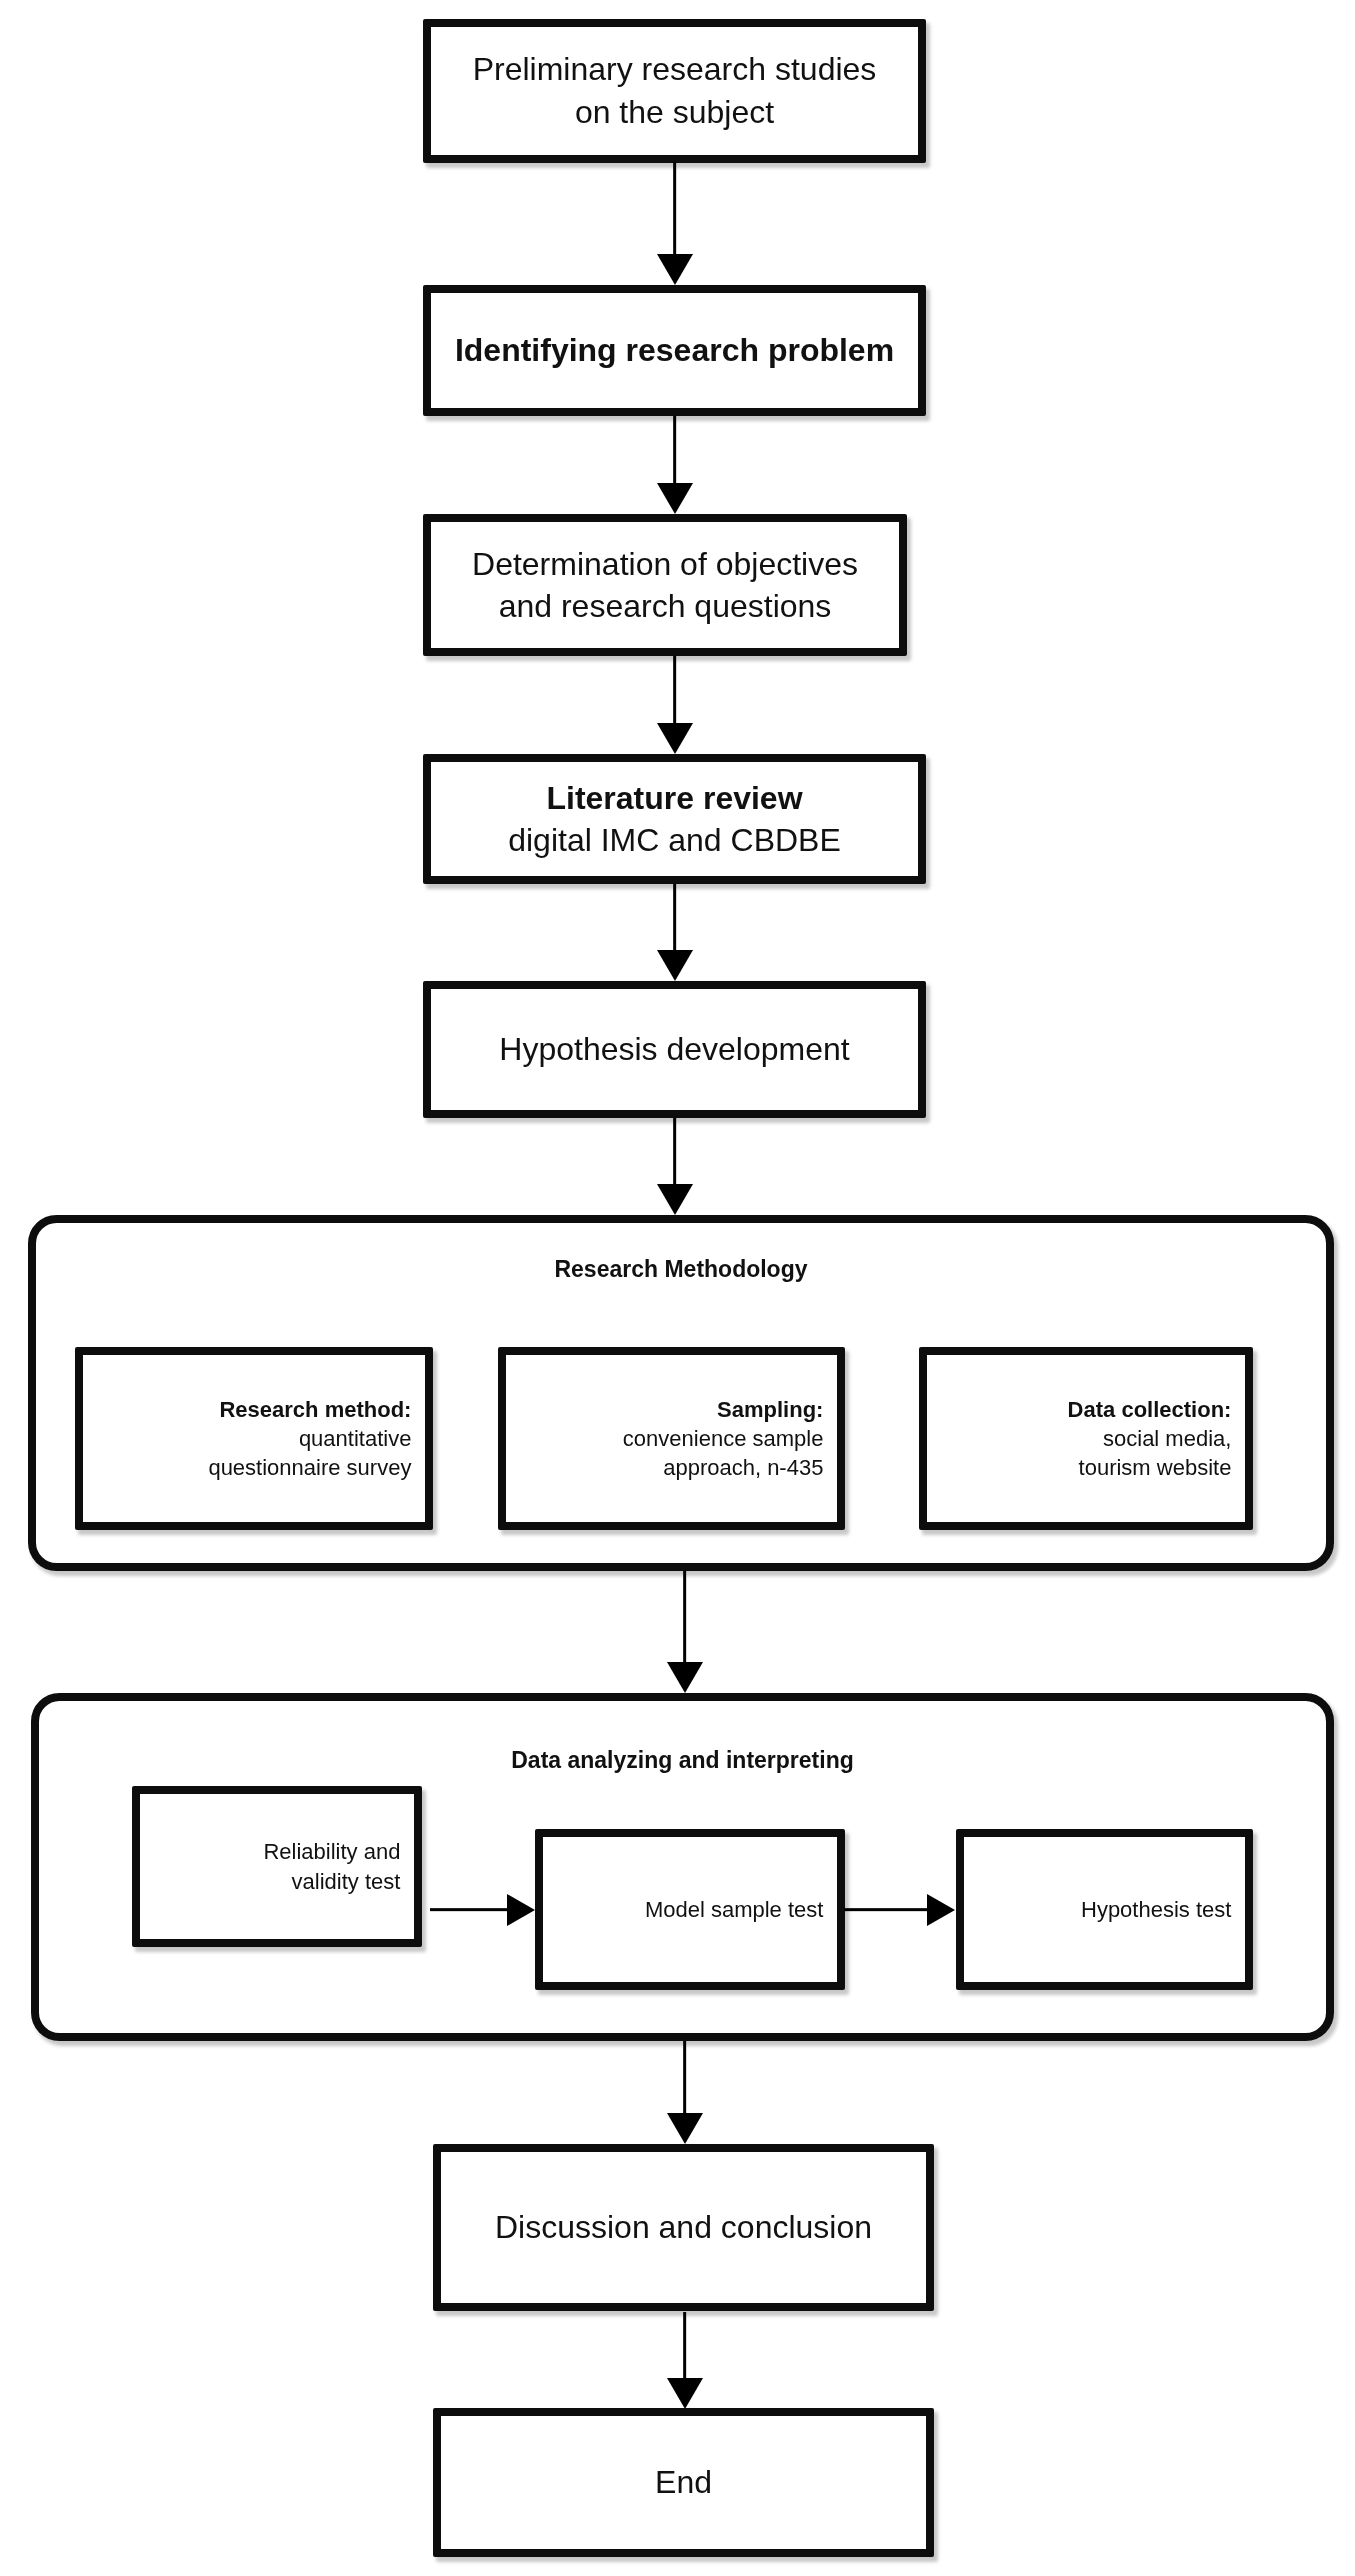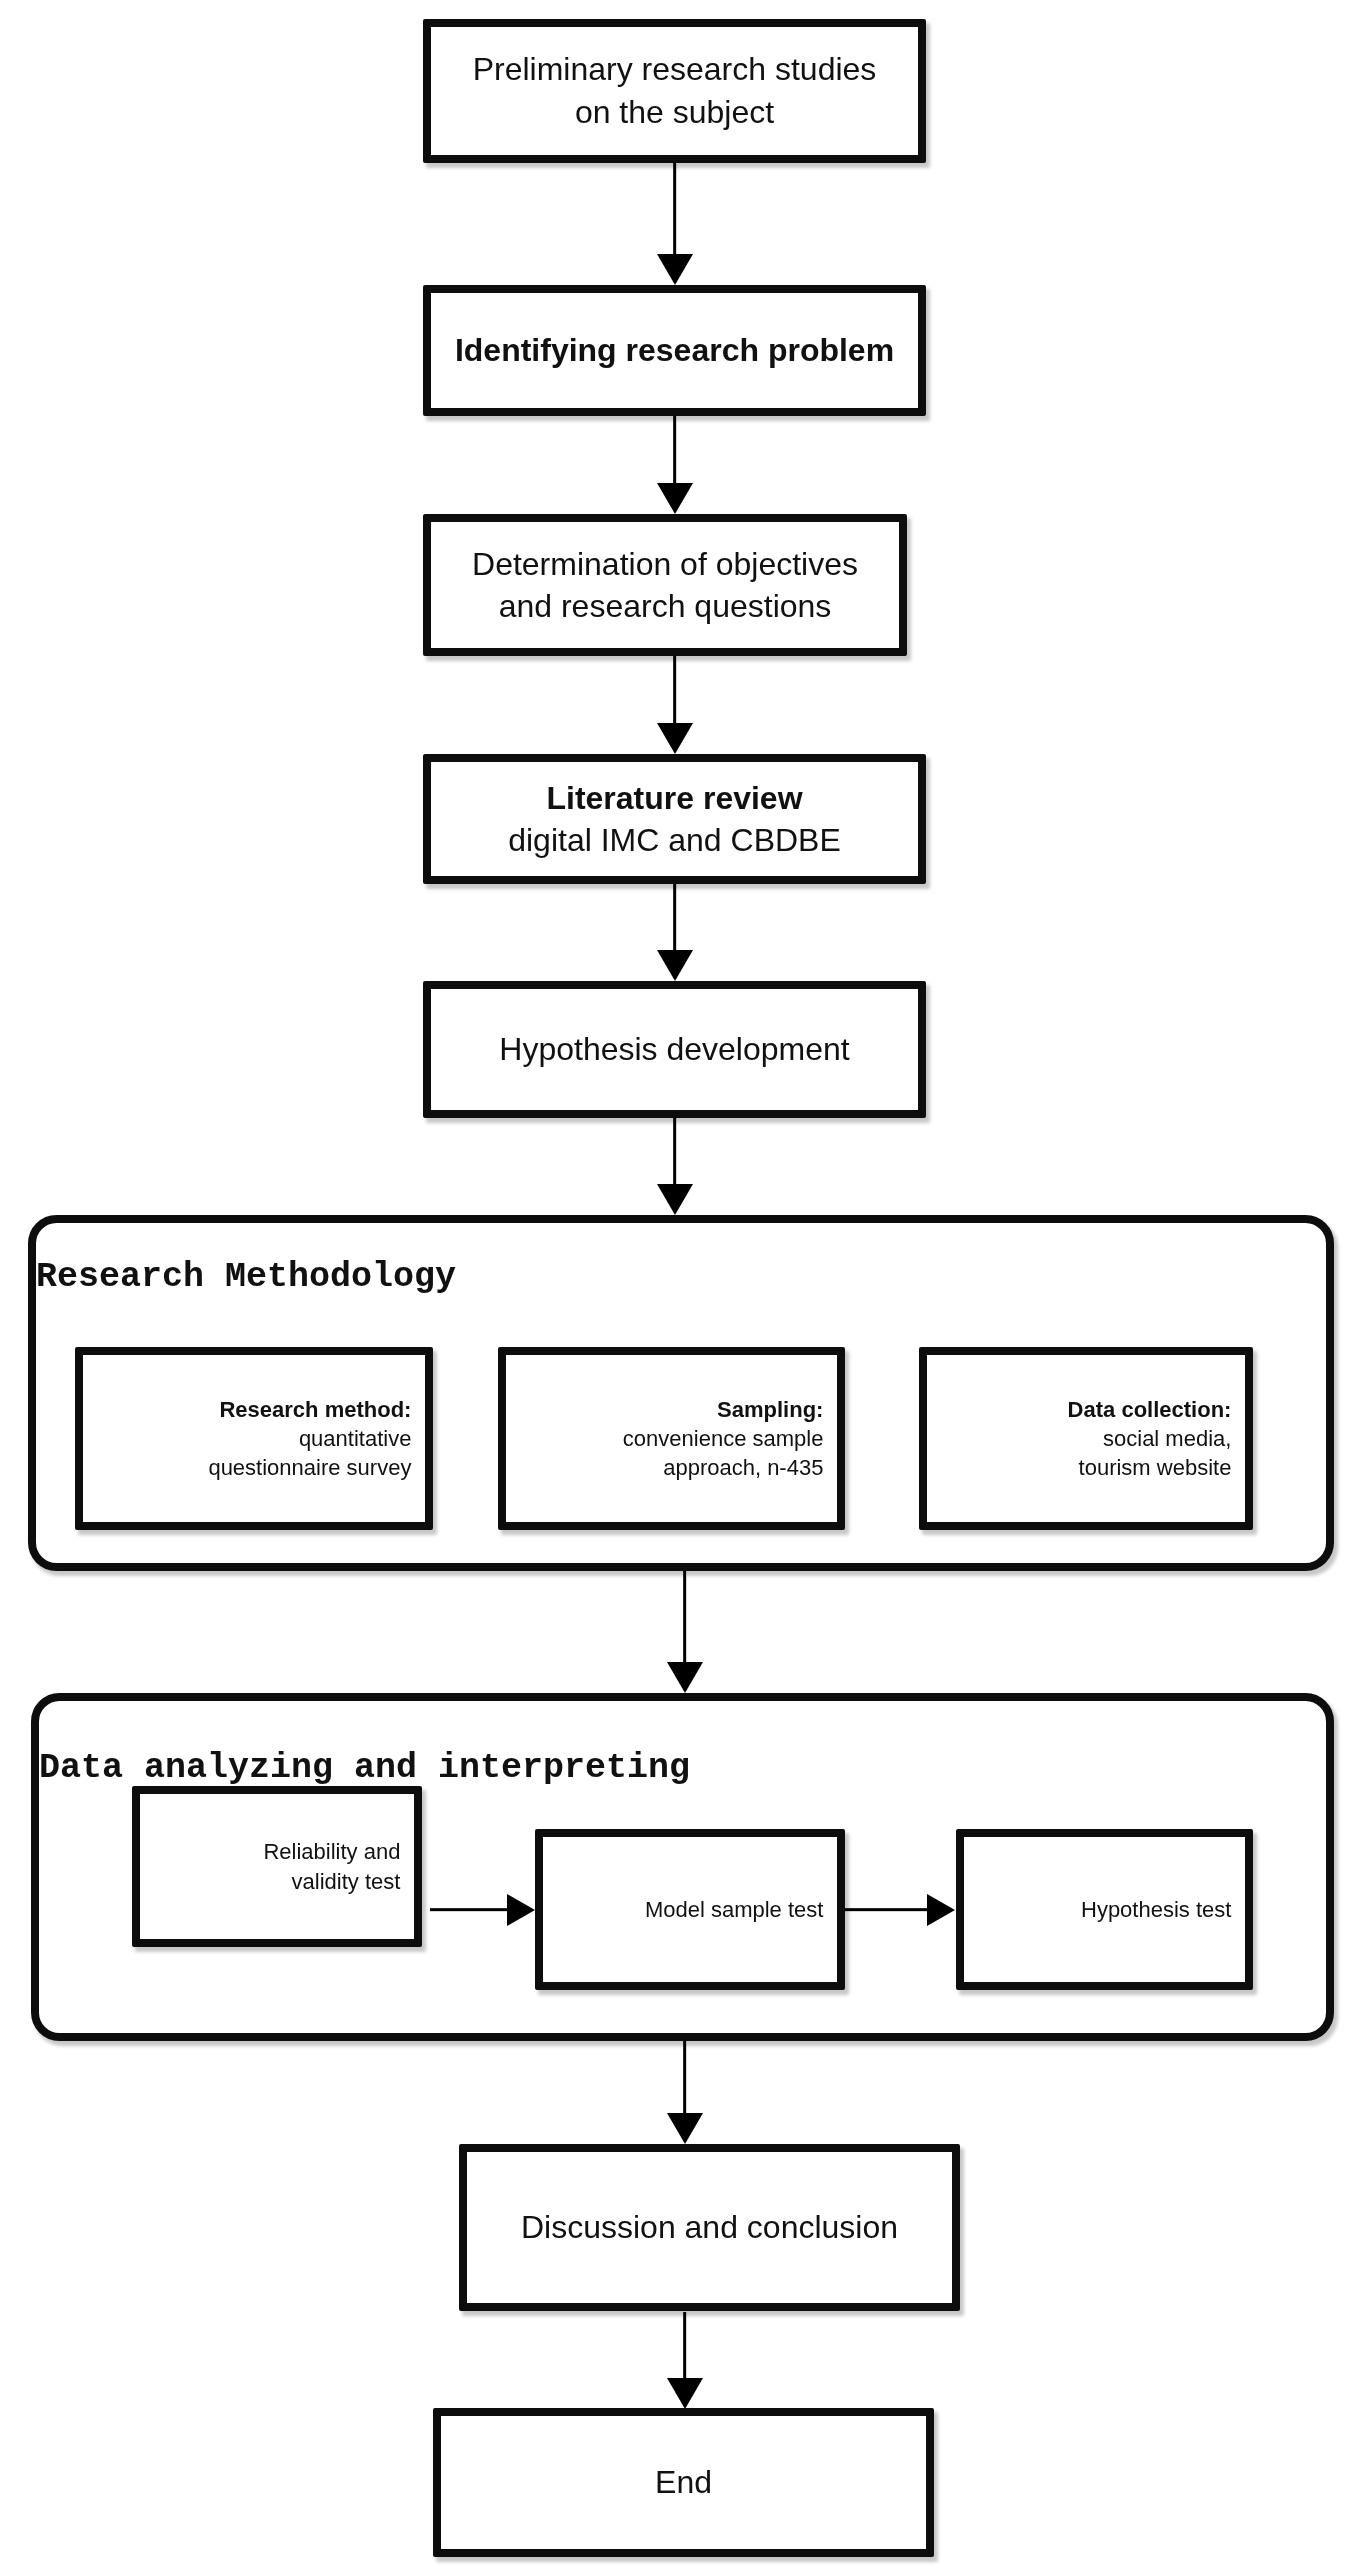--- a/index.html
+++ b/index.html
@@ -13,22 +13,22 @@
     display:flex;flex-direction:column;align-items:center;justify-content:center;
     text-align:center;font-size:32px;line-height:1.32;padding:0 13.6px;
     box-shadow:3.1px 4.3px 3.7px rgba(0,0,0,0.22);
   }
   .container-box{
     position:absolute;box-sizing:border-box;background:#ffffff;
     border:8px solid #0d0d0d;border-radius:28.5px;
     box-shadow:3.1px 4.3px 3.7px rgba(0,0,0,0.22);
   }
   .ctitle{
-    position:absolute;left:0;right:0;text-align:left;
-    font-weight:bold;font-size:35px;line-height:1.2;font-family:Liberation Mono, monospace;
+    position:absolute;left:0;right:0;text-align:center;
+    font-weight:bold;font-size:23px;line-height:1.2;
   }
   .inner{font-size:22px;align-items:flex-end;}
   .b{font-weight:bold;}
   .ln{display:block;}
   .arrow-v{position:absolute;width:37px;}
   .arrow-v .shaft{
     position:absolute;left:50%;transform:translateX(-50%);
     top:0;width:3.7px;height:calc(100% - 28.5px);background:#000;
   }
   .arrow-v .head{
@@ -153,21 +153,21 @@
 
   <div class="node inner" style="left:956px;top:1829px;width:297px;height:161px;">
     <span class="ln">Hypothesis test</span>
   </div>
 
   <div class="arrow-v" style="left:666px;top:2041px;height:103px;">
       <i class="shaft"></i>
       <i class="head"></i>
     </div>
 
-  <div class="node" style="left:433px;top:2144px;width:501px;height:167px;margin-left:26px;">
+  <div class="node" style="left:433px;top:2144px;width:501px;height:167px;">
     <span class="ln">Discussion and conclusion</span>
   </div>
 
   <div class="arrow-v" style="left:666px;top:2312px;height:97px;">
       <i class="shaft"></i>
       <i class="head"></i>
     </div>
 
   <div class="node" style="left:433px;top:2408px;width:501px;height:149px;">
     <span class="ln">End</span>

